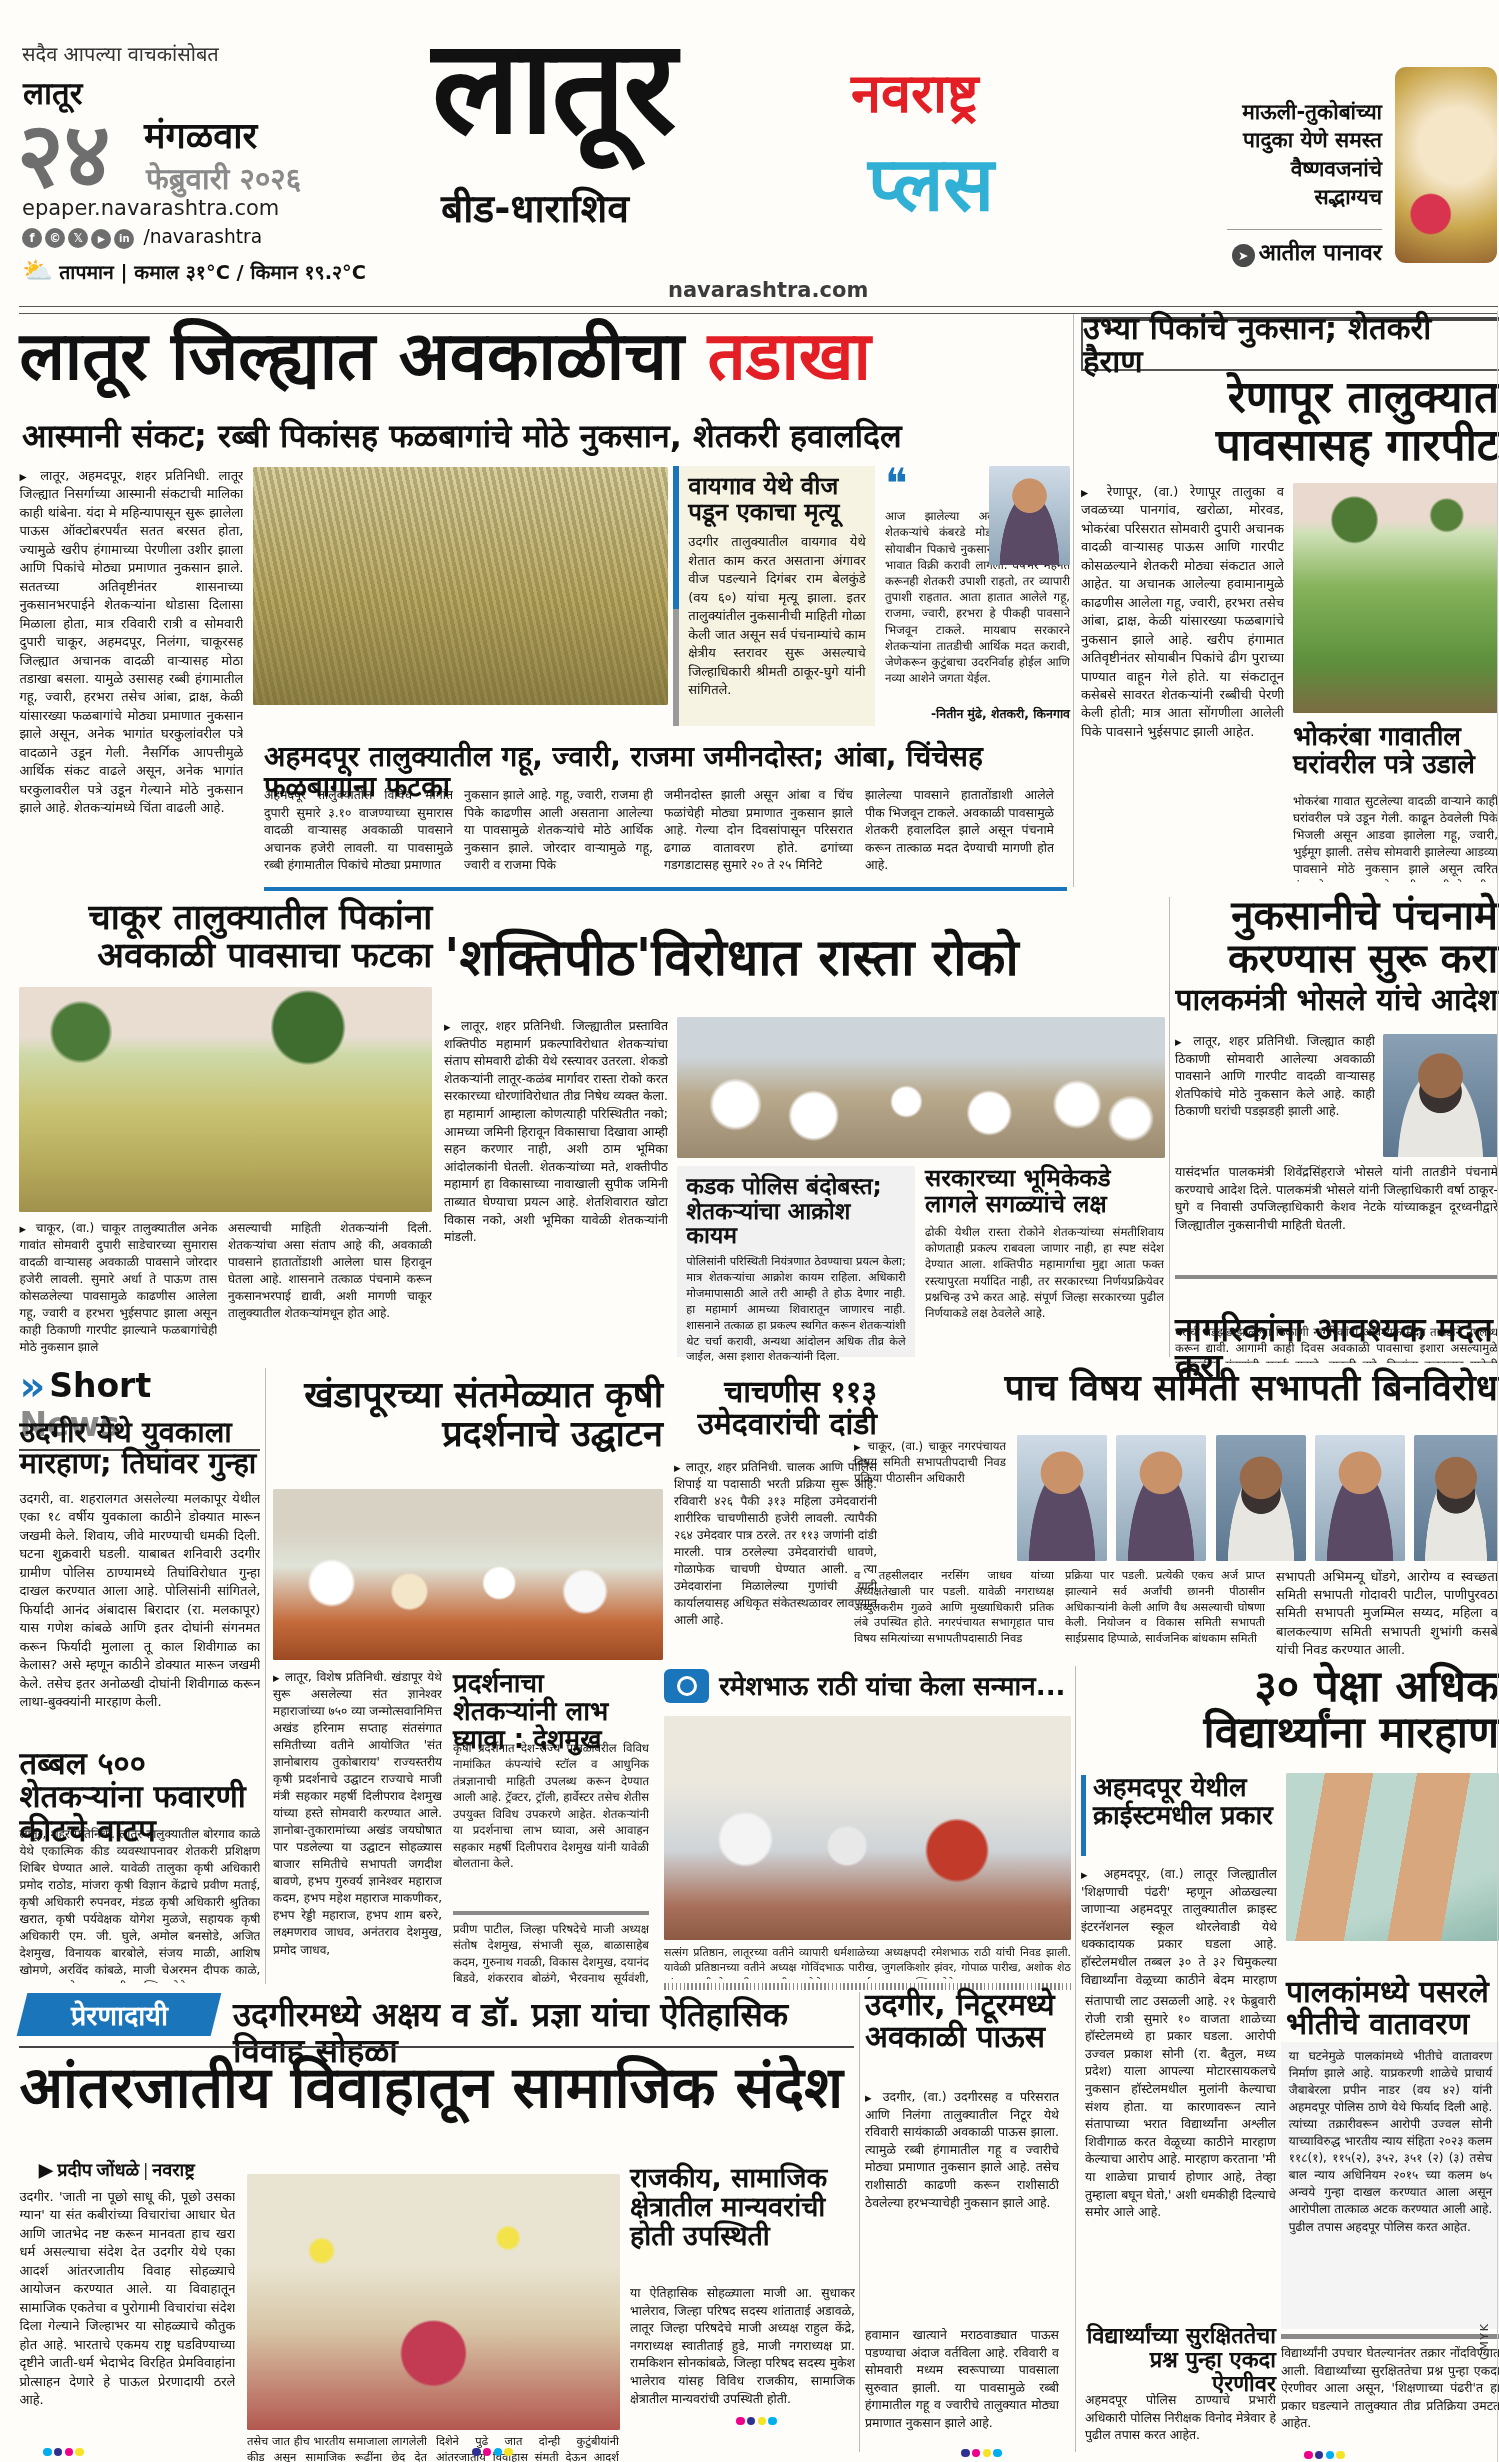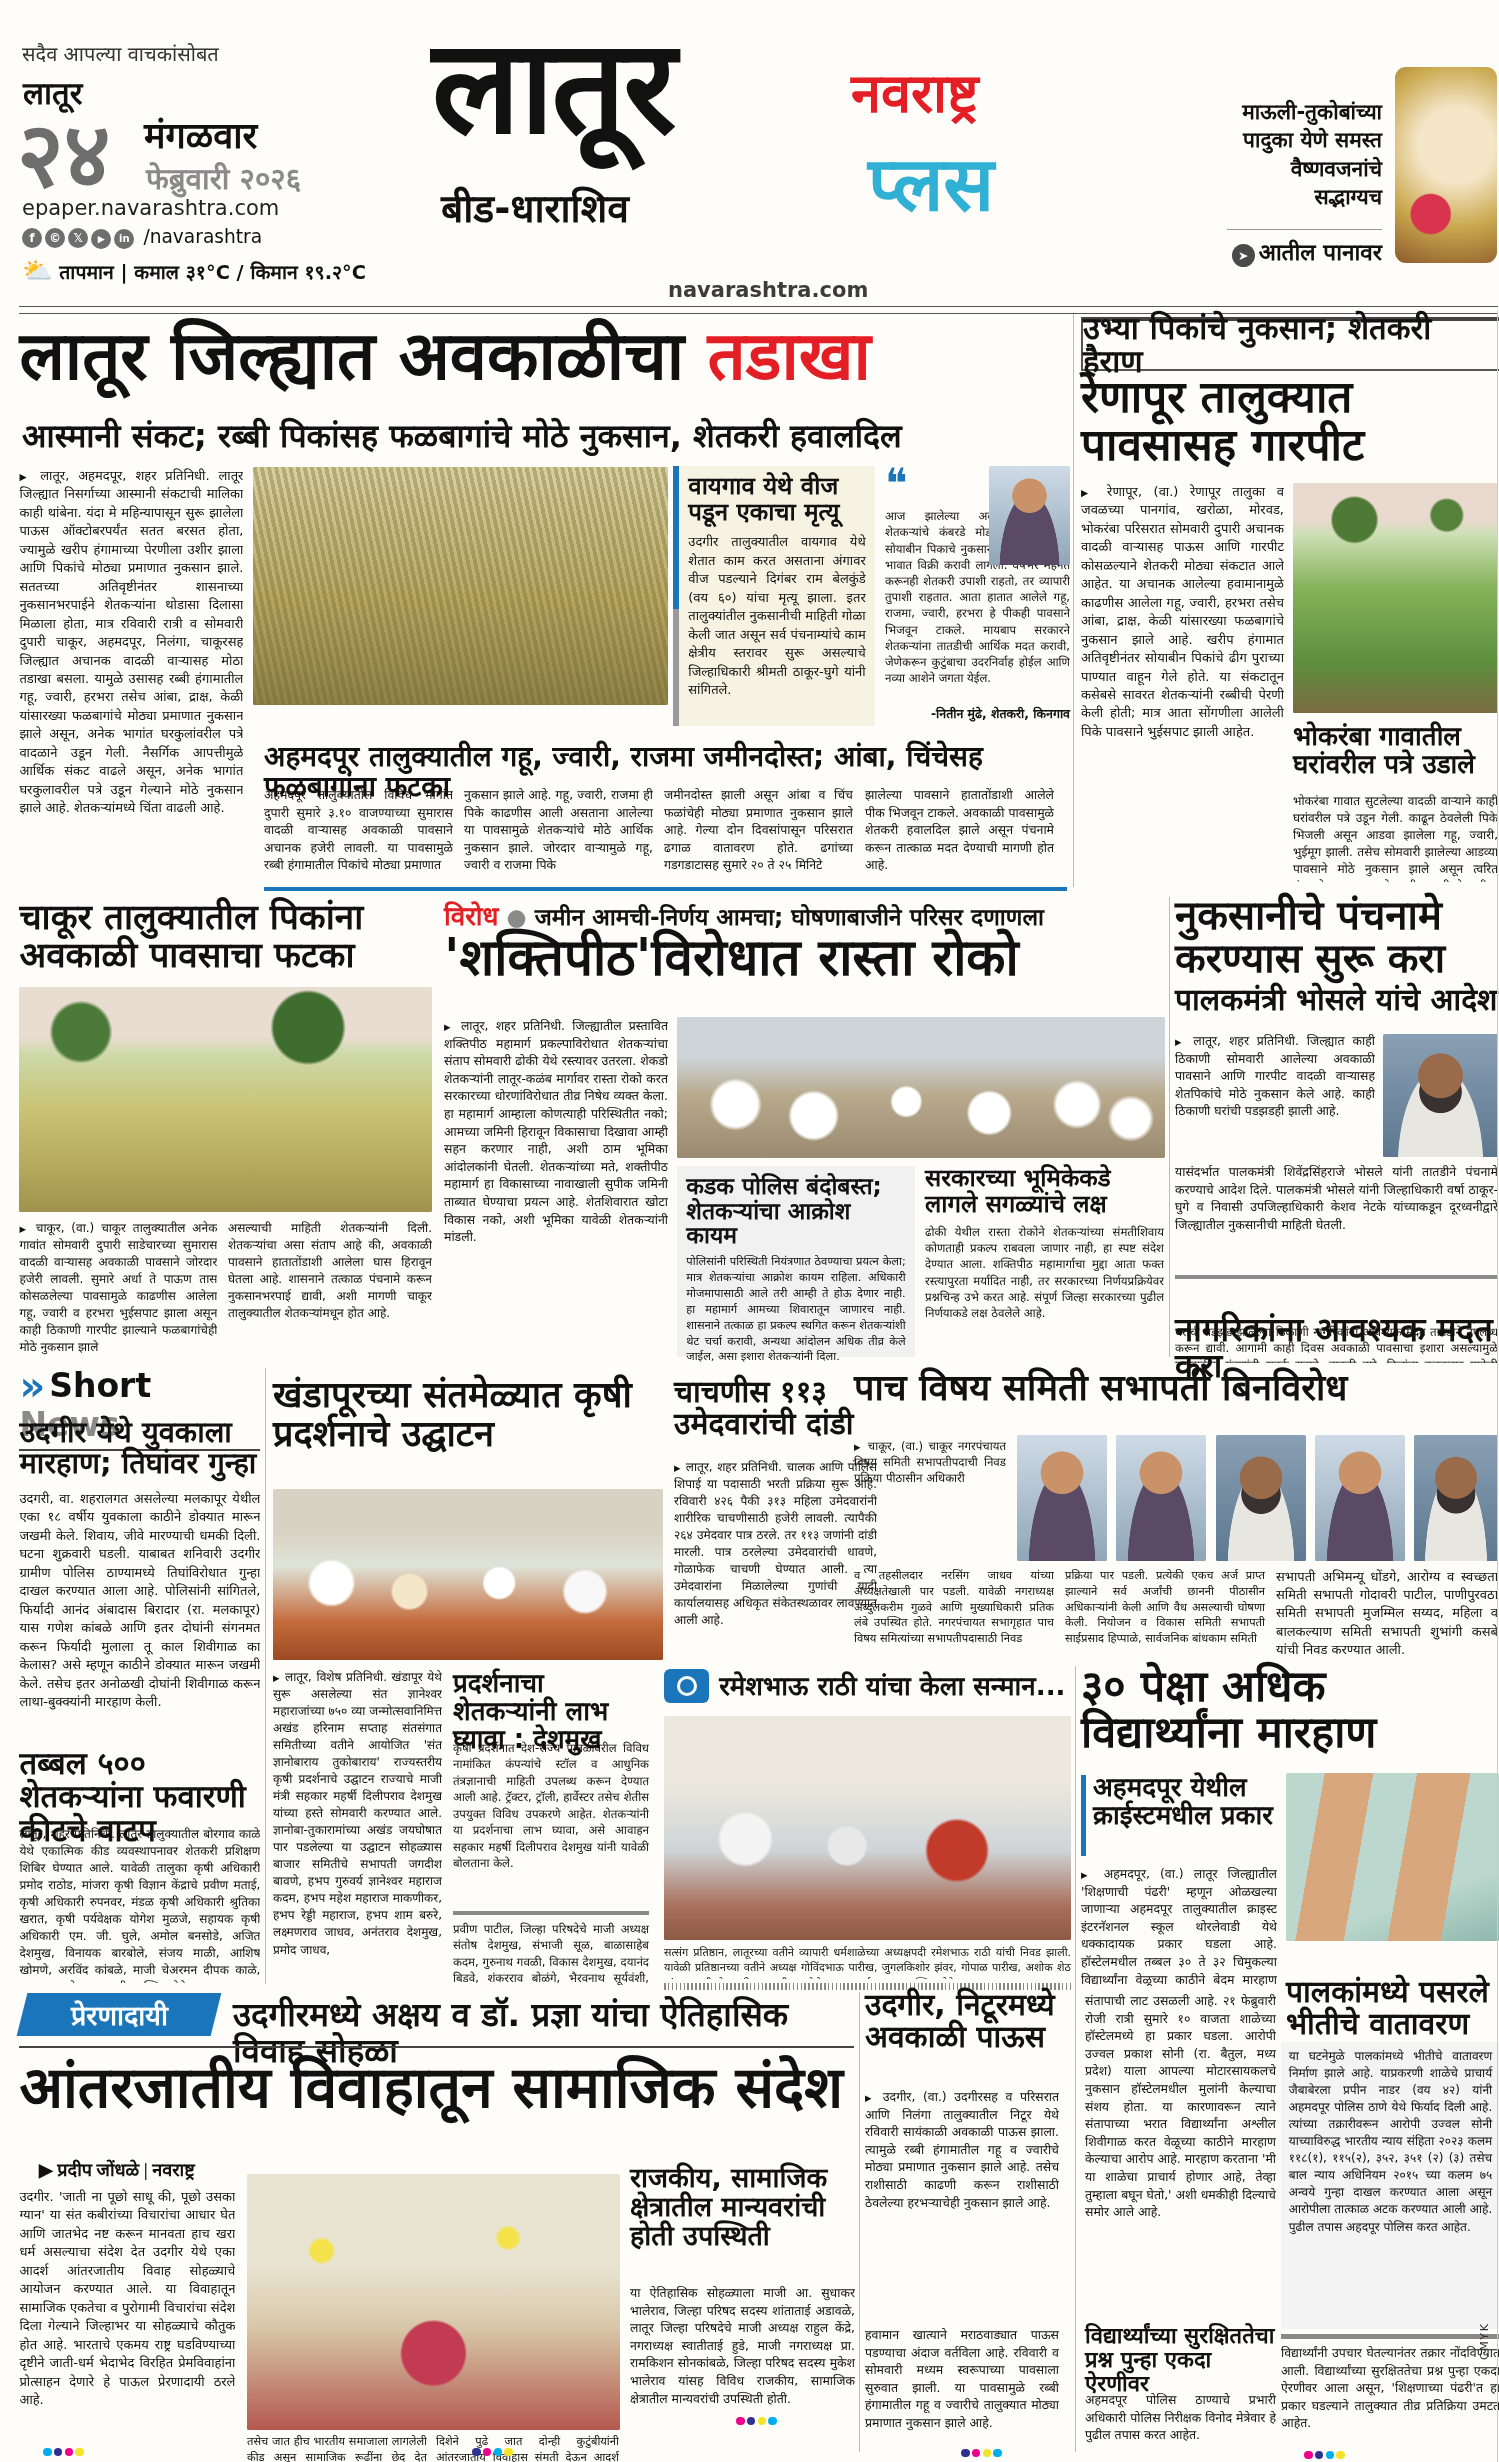--- a/index.html
+++ b/index.html
@@ -3,21 +3,21 @@
 <meta charset="utf-8">
 <style>
   html,body{margin:0;padding:0;background:#e8e8e8;}
   #page{position:relative;width:1500px;height:2462px;background:#fffdfa;overflow:hidden;
         font-family:"DejaVu Sans","Liberation Sans",sans-serif;color:#111;}
   .abs{position:absolute;}
   .b{font-weight:700;}
   .body-txt{font-size:13px;line-height:1.42;text-align:justify;overflow:hidden;}
   .body-sm{font-size:11.6px;line-height:1.4;text-align:justify;overflow:hidden;}
   .hl{font-weight:700;line-height:1.08;}
-  .center{text-align:left;}
+  .center{text-align:right;}
   .red{color:#e31e24;}
   .gray{color:#777;}
   .vrule{background:#bbb;width:0.8px;}
   .hrule{background:#bbb;height:0.8px;}
   .photo{overflow:hidden;border-radius:1.6px;}
   .ph-wheat{background:repeating-linear-gradient(78deg,rgba(110,100,40,.35) 0 3.9px,rgba(0,0,0,0) 3.9px 7px),linear-gradient(180deg,#d9d0a2,#b8a763 55%,#8f8148);}
   .ph-green{background:radial-gradient(circle at 30% 16%,#4f7a35 0 9%,rgba(0,0,0,0) 10%),radial-gradient(circle at 75% 14%,#55813a 0 6%,rgba(0,0,0,0) 7%),linear-gradient(180deg,#ead9cf 0 16%,#cfe0b7 22%,#86b35b 45%,#5d8f3c 78%,#7b6b43);}
   .ph-chakur{background:radial-gradient(circle at 70% 18%,#3f6d2f 0 10%,rgba(0,0,0,0) 11%),radial-gradient(circle at 15% 20%,#4c7a38 0 7%,rgba(0,0,0,0) 8%),linear-gradient(180deg,#e9ddd2 0 22%,#cdd9a8 30%,#c9c273 55%,#b5a95c 80%,#a0914c);}
   .ph-protest{background:radial-gradient(circle at 12% 62%,#fff 0 5%,rgba(0,0,0,0) 6%),radial-gradient(circle at 28% 70%,#fff 0 6%,rgba(0,0,0,0) 7%),radial-gradient(circle at 47% 60%,#fff 0 5%,rgba(0,0,0,0) 6%),radial-gradient(circle at 64% 68%,#fff 0 6%,rgba(0,0,0,0) 7%),radial-gradient(circle at 82% 62%,#fff 0 5%,rgba(0,0,0,0) 6%),radial-gradient(circle at 93% 72%,#fff 0 4%,rgba(0,0,0,0) 5%),linear-gradient(180deg,#cdd5da 0 28%,#b9aa8e 55%,#9a8a70);}
   .ph-crowd{background:radial-gradient(circle at 15% 55%,#fff 0 6%,rgba(0,0,0,0) 7%),radial-gradient(circle at 35% 60%,#f4e6c8 0 6%,rgba(0,0,0,0) 7%),radial-gradient(circle at 58% 55%,#fff 0 6%,rgba(0,0,0,0) 7%),radial-gradient(circle at 80% 60%,#f8f8f8 0 6%,rgba(0,0,0,0) 7%),linear-gradient(180deg,#d8d2c4 0 25%,#dfe3d8 45%,#c46a3a 78%,#9c4a24);}
@@ -120,25 +120,20 @@
   <div class="abs" style="left:264px;top:887px;width:803px;height:3.9px;background:#1b75bb;"></div>
 
   <div class="abs hl center" style="left:19.4px;top:899px;width:413px;font-size:35px;">चाकूर तालुक्यातील पिकांना अवकाळी पावसाचा फटका</div>
   <div class="abs photo ph-chakur" style="left:19.4px;top:987px;width:413px;height:225px;"></div>
   <div class="abs body-txt" style="left:19.4px;top:1220px;width:198px;height:137px;font-size:12px;">
     <span style="font-size:8.5px;">▶</span>
     <span>चाकूर, (वा.) चाकूर तालुक्यातील अनेक गावांत सोमवारी दुपारी साडेचारच्या सुमारास वादळी वाऱ्यासह अवकाळी पावसाने जोरदार हजेरी लावली. सुमारे अर्धा ते पाऊण तास कोसळलेल्या पावसामुळे काढणीस आलेला गहू, ज्वारी व हरभरा भुईसपाट झाला असून काही ठिकाणी गारपीट झाल्याने फळबागांचेही मोठे नुकसान झाले</span>
   </div>
   <div class="abs body-txt" style="left:228px;top:1220px;width:204px;height:137px;font-size:12px;">असल्याची माहिती शेतकऱ्यांनी दिली. शेतकऱ्यांचा असा संताप आहे की, अवकाळी पावसाने हातातोंडाशी आलेला घास हिरावून घेतला आहे. शासनाने तत्काळ पंचनामे करून नुकसानभरपाई द्यावी, अशी मागणी चाकूर तालुक्यातील शेतकऱ्यांमधून होत आहे.</div>
 
-  <div class="abs" style="left:444px;top:897px;width:720px;font-size:23px;font-weight:700;">
-    <span class="red" style="font-size:26px;">विरोध</span>
-    <span style="color:#8a8a8a;">●</span>
-    <span>जमीन आमची-निर्णय आमचा; घोषणाबाजीने परिसर दणाणला</span>
-  </div>
   <div class="abs hl" style="left:444px;top:930px;width:720px;font-size:51px;">'शक्तिपीठ'विरोधात रास्ता रोको</div>
   <div class="abs body-txt" style="left:444px;top:1017px;width:224px;height:338px;font-size:12.4px;">
     <span style="font-size:8.5px;">▶</span>
     <span>लातूर, शहर प्रतिनिधी. जिल्ह्यातील प्रस्तावित शक्तिपीठ महामार्ग प्रकल्पाविरोधात शेतकऱ्यांचा संताप सोमवारी ढोकी येथे रस्त्यावर उतरला. शेकडो शेतकऱ्यांनी लातूर-कळंब मार्गावर रास्ता रोको करत सरकारच्या धोरणांविरोधात तीव्र निषेध व्यक्त केला. हा महामार्ग आम्हाला कोणत्याही परिस्थितीत नको; आमच्या जमिनी हिरावून विकासाचा दिखावा आम्ही सहन करणार नाही, अशी ठाम भूमिका आंदोलकांनी घेतली. शेतकऱ्यांच्या मते, शक्तीपीठ महामार्ग हा विकासाच्या नावाखाली सुपीक जमिनी ताब्यात घेण्याचा प्रयत्न आहे. शेतशिवारात खोटा विकास नको, अशी भूमिका यावेळी शेतकऱ्यांनी मांडली.</span>
   </div>
   <div class="abs photo ph-protest" style="left:677px;top:1017px;width:488px;height:141px;"></div>
   <div class="abs graybox" style="left:677px;top:1166px;width:238px;height:191px;padding:7.8px 9.3px;box-sizing:border-box;">
     <div class="hl" style="font-size:23px;">कडक पोलिस बंदोबस्त; शेतकऱ्यांचा आक्रोश कायम</div>
     <div class="body-sm" style="margin-top:6.2px;height:116px;font-size:11.3px;">पोलिसांनी परिस्थिती नियंत्रणात ठेवण्याचा प्रयत्न केला; मात्र शेतकऱ्यांचा आक्रोश कायम राहिला. अधिकारी मोजमापासाठी आले तरी आम्ही ते होऊ देणार नाही. हा महामार्ग आमच्या शिवारातून जाणारच नाही. शासनाने तत्काळ हा प्रकल्प स्थगित करून शेतकऱ्यांशी थेट चर्चा करावी, अन्यथा आंदोलन अधिक तीव्र केले जाईल, असा इशारा शेतकऱ्यांनी दिला.</div>
   </div>

